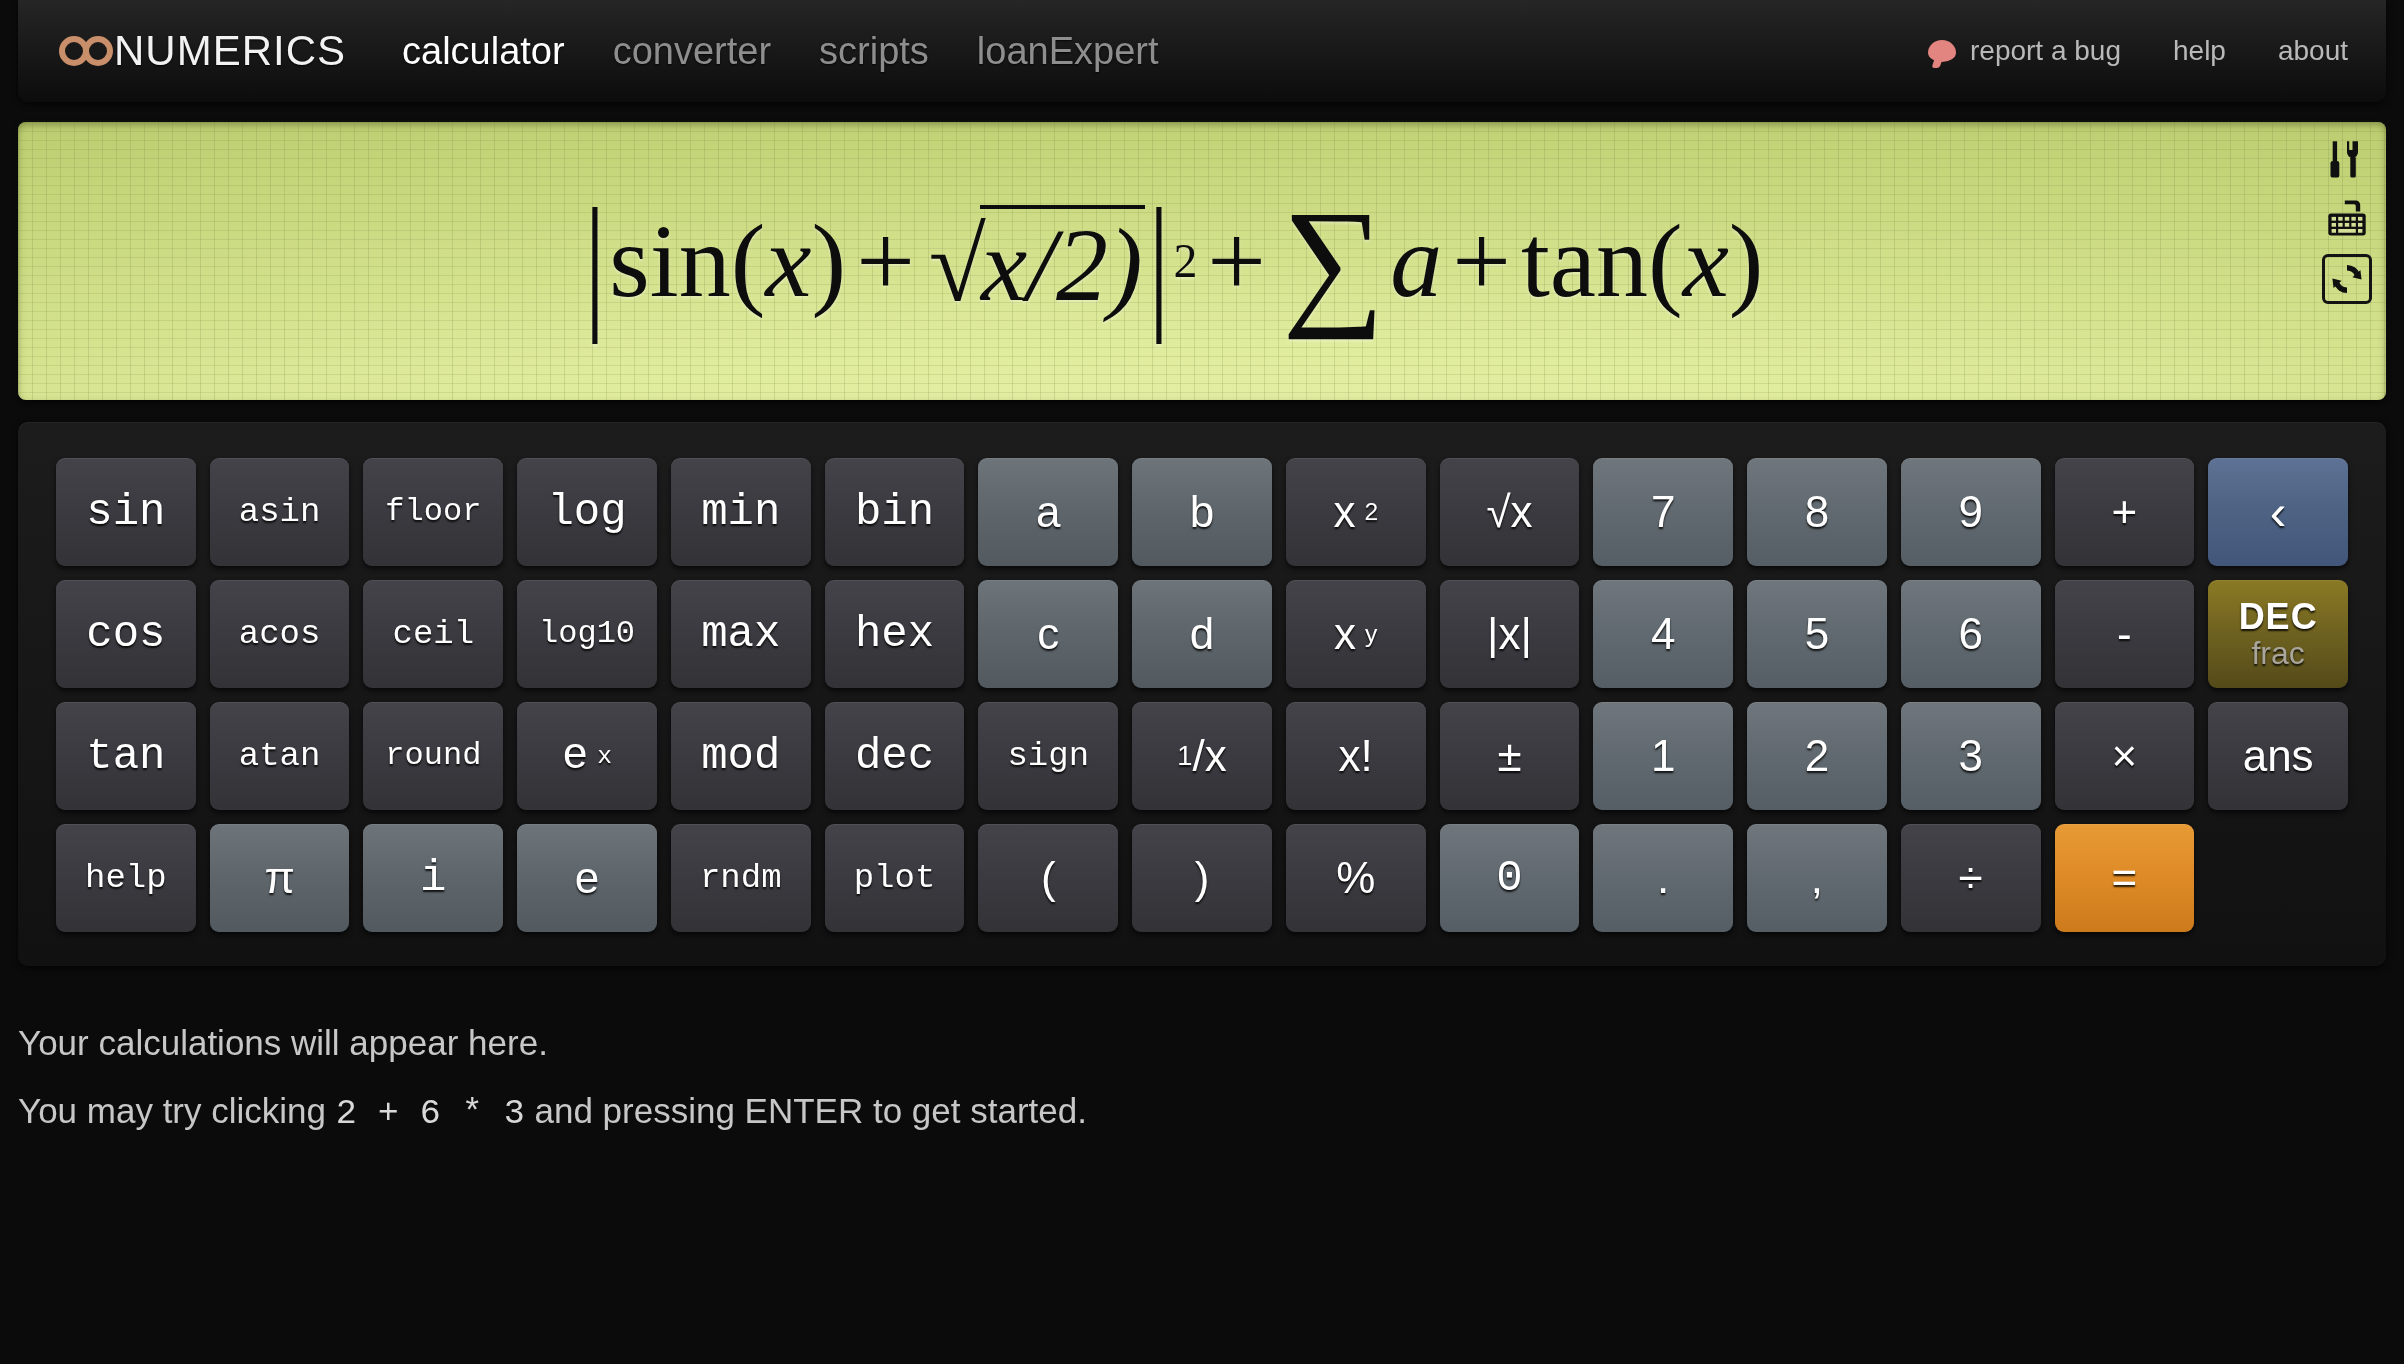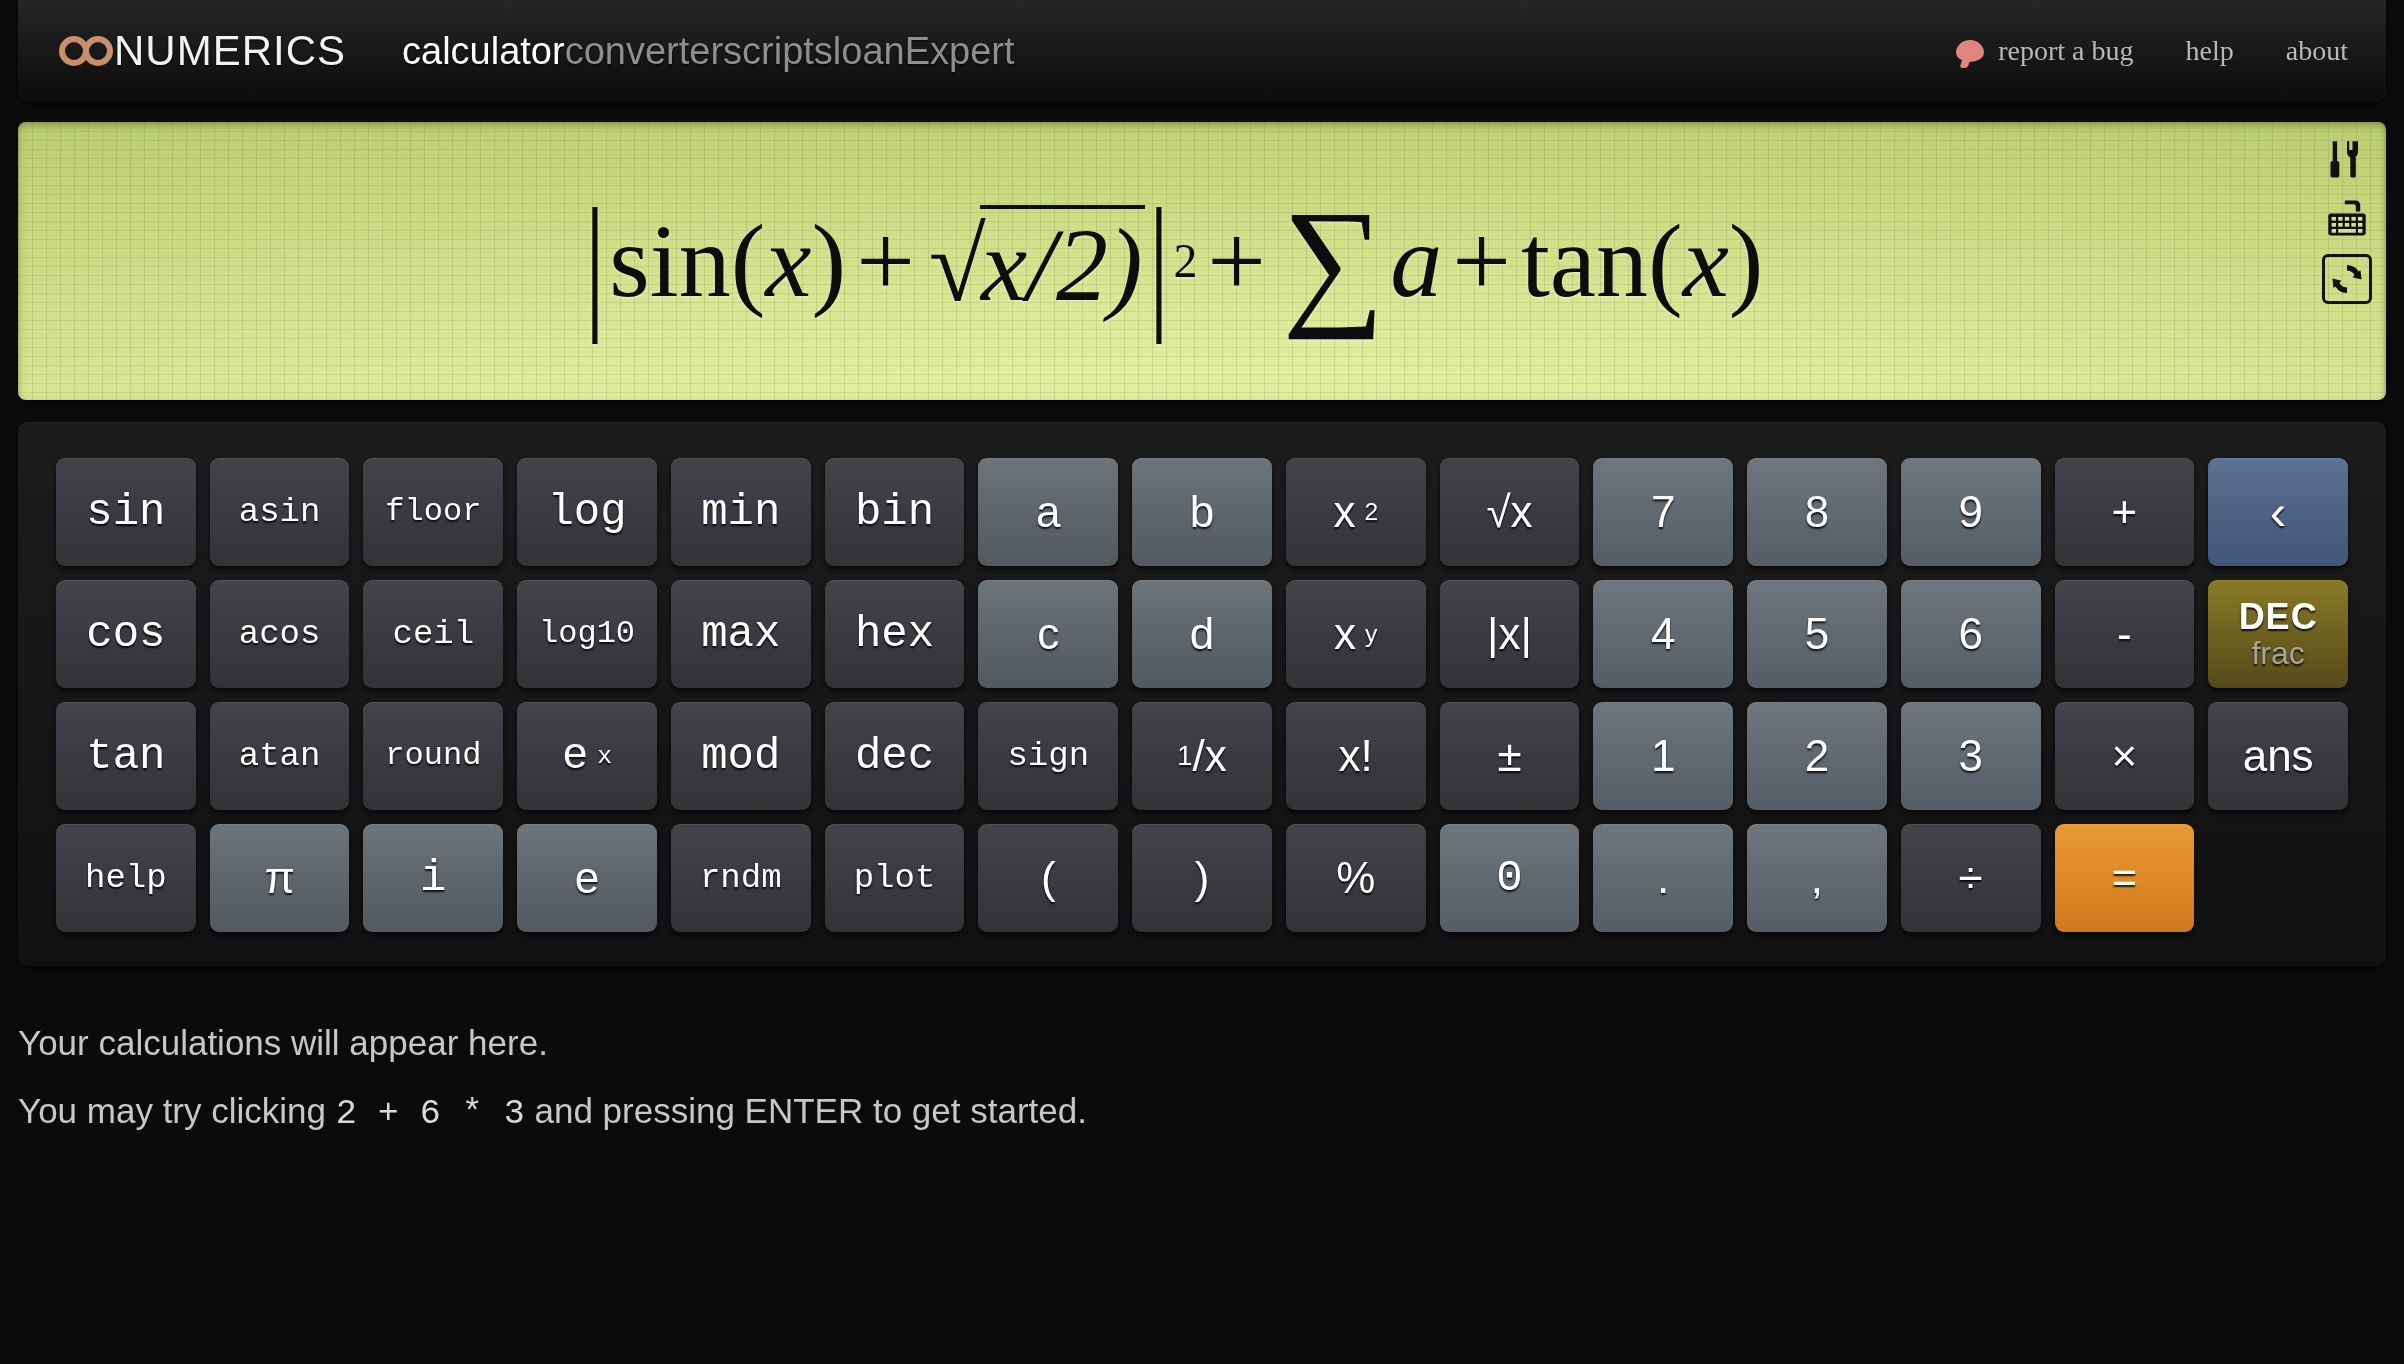--- a/index.html
+++ b/index.html
@@ -44,36 +44,35 @@
     display: block;
   }
   .brand-name {
     color: #f2f2f2;
     font-size: 42px;
     letter-spacing: 1px;
     font-weight: 400;
     white-space: nowrap;
     text-shadow: 0 1px 2px rgba(0,0,0,.9);
   }
-  .mainnav { display: flex; align-items: baseline; }
+  .mainnav { display: flex; align-items: baseline; gap: 48px; }
   .mainnav a {
     font-size: 38px;
     color: #8e8e8e;
     text-decoration: none;
     white-space: nowrap;
     text-shadow: 0 1px 2px rgba(0,0,0,.8);
   }
   .mainnav a.active { color: #ffffff; }
 
   .utilnav {
     margin-left: auto;
     display: flex;
     align-items: flex-end;
     gap: 52px;
-    font-family: Liberation Serif, serif;
   }
   .utilnav a {
     font-size: 28px;
     color: #b9b9b9;
     text-decoration: none;
     white-space: nowrap;
     display: flex;
     align-items: center;
     gap: 14px;
   }

